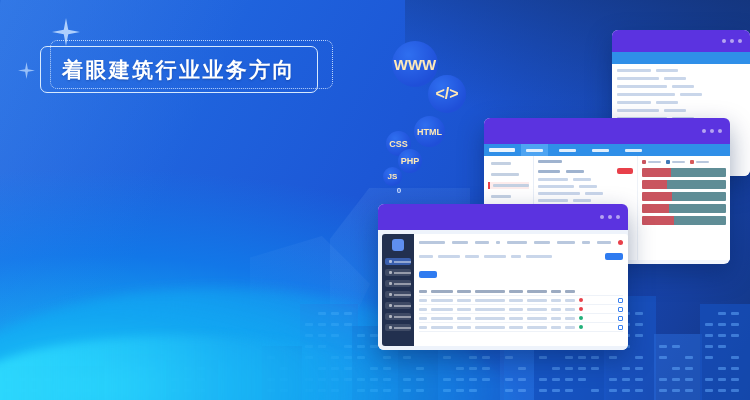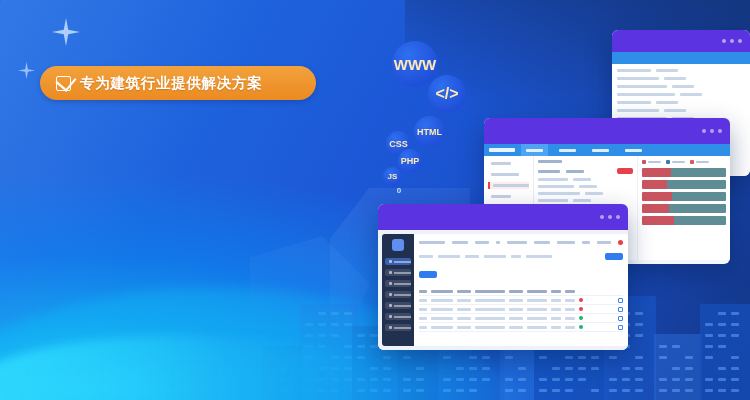--- a/index.html
+++ b/index.html
@@ -384,29 +384,31 @@
       <div class="win" style="left: 83px; bottom: 19px; width: 8px;"></div>
     </div>
 
   <div class="bg-swoosh"></div>
   <div class="bg-swoosh2"></div>
 
   <div class="spark" style="left:52px;top:18px;width:28px;height:28px;"></div>
   <div class="spark" style="left:18px;top:62px;width:17px;height:17px;opacity:.75;"></div>
 
   <div class="copy">
+    <div class="tag-wrap">
+      <div class="tag-dotted"></div>
+      <div class="tag-solid">
+        <span>着眼建筑行业业务方向</span>
+      </div>
+    </div>
 
     <div class="headline">
     </div>
 
     <div class="badges">
-      <div class="badge">
-        <span class="chk"></span>
-        <span>专为建筑行业提供解决方案</span>
-      </div>
     </div>
   </div>
 
   <div id="bubbles">
       <div class="bub" style="left: 392px; top: 41px; width: 46px; height: 46px; font-size: 15px;">WWW</div>
       <div class="bub" style="left: 428px; top: 75px; width: 38px; height: 38px; font-size: 16px;">&lt;/&gt;</div>
       <div class="bub" style="left: 414px; top: 116px; width: 31px; height: 31px; font-size: 9px;">HTML</div>
       <div class="bub" style="left: 386px; top: 131px; width: 25px; height: 25px; font-size: 9px;">CSS</div>
       <div class="bub" style="left: 398px; top: 149px; width: 24px; height: 24px; font-size: 9px;">PHP</div>
       <div class="bub" style="left: 383px; top: 167px; width: 19px; height: 19px; font-size: 8px;">JS</div>

